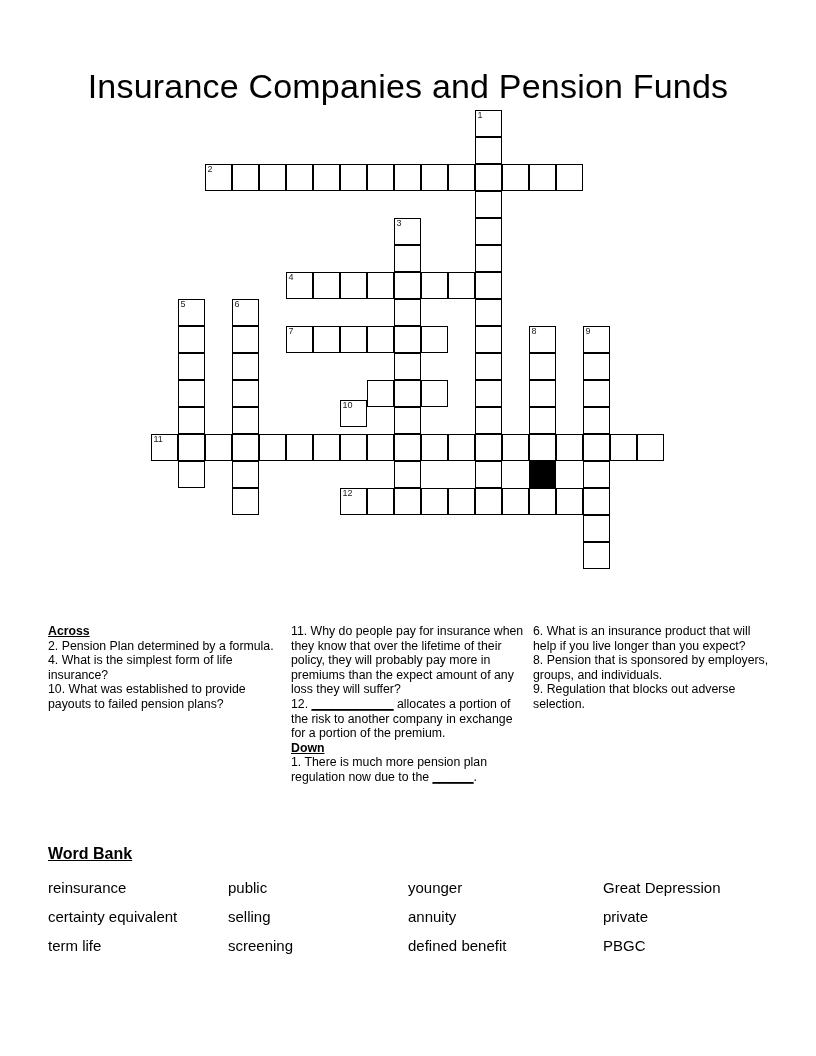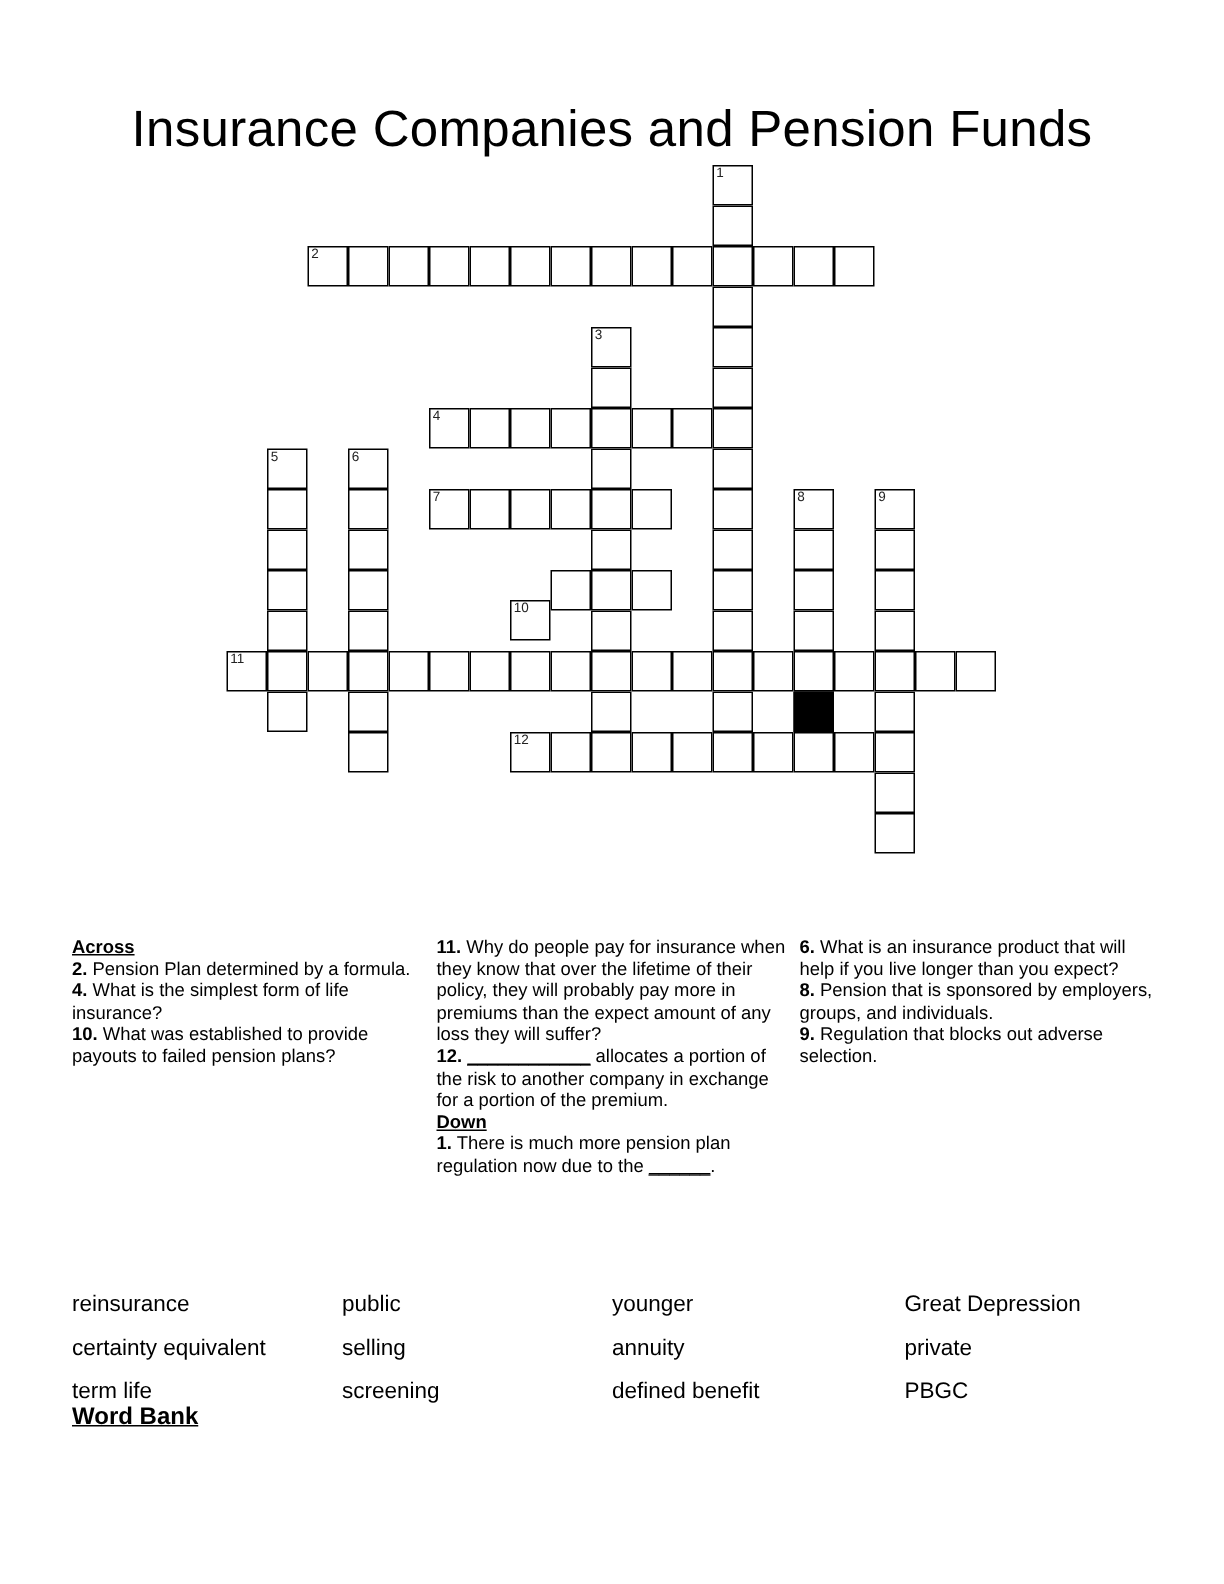--- a/index.html
+++ b/index.html
@@ -26,21 +26,21 @@
   }
 
   
   #clues{position:absolute;left:48px;top:624px;width:720px;height:200px;}
   .clue-col{position:absolute;top:0;font-size:12.3px;line-height:14.6px;}
   #clue-col-1{left:0;width:230px;}
   #clue-col-2{left:243px;width:235px;}
   #clue-col-3{left:485px;width:240px;}
   .sec-head{font-weight:bold;text-decoration:underline;display:block;}
   .clue{display:block;}
-  .clue b{font-weight:bold;}
+  .clue b{font-weight:normal;}
   .blank{text-decoration:underline;}
 
   
   #word-bank{position:absolute;left:48px;top:845px;width:740px;}
   #wb-title{font-size:16px;font-weight:bold;text-decoration:underline;}
   #wb-grid{margin-top:16px;display:grid;grid-template-columns:180px 180px 195px 180px;
     row-gap:12px;font-size:15px;}
   .wb-item{white-space:nowrap;}
 </style>
 </head>
@@ -196,28 +196,28 @@
 
   <div class="clue-col" id="clue-col-3">
     <span class="clue"><b>6.</b> <span>What is an insurance product that will help if you live longer than you expect?</span></span>
     <span class="clue"><b>8.</b> <span>Pension that is sponsored by employers, groups, and individuals.</span></span>
     <span class="clue"><b>9.</b> <span>Regulation that blocks out adverse selection.</span></span>
   </div>
 
 </div>
 
 <div id="word-bank">
+  <div id="wb-title">Word Bank</div>
   <div id="wb-grid">
       <div class="wb-item">reinsurance</div>
       <div class="wb-item">public</div>
       <div class="wb-item">younger</div>
       <div class="wb-item">Great Depression</div>
       <div class="wb-item">certainty equivalent</div>
       <div class="wb-item">selling</div>
       <div class="wb-item">annuity</div>
       <div class="wb-item">private</div>
       <div class="wb-item">term life</div>
       <div class="wb-item">screening</div>
       <div class="wb-item">defined benefit</div>
       <div class="wb-item">PBGC</div>
     </div>
-  <div id="wb-title">Word Bank</div>
 </div>
 
 </body></html>

